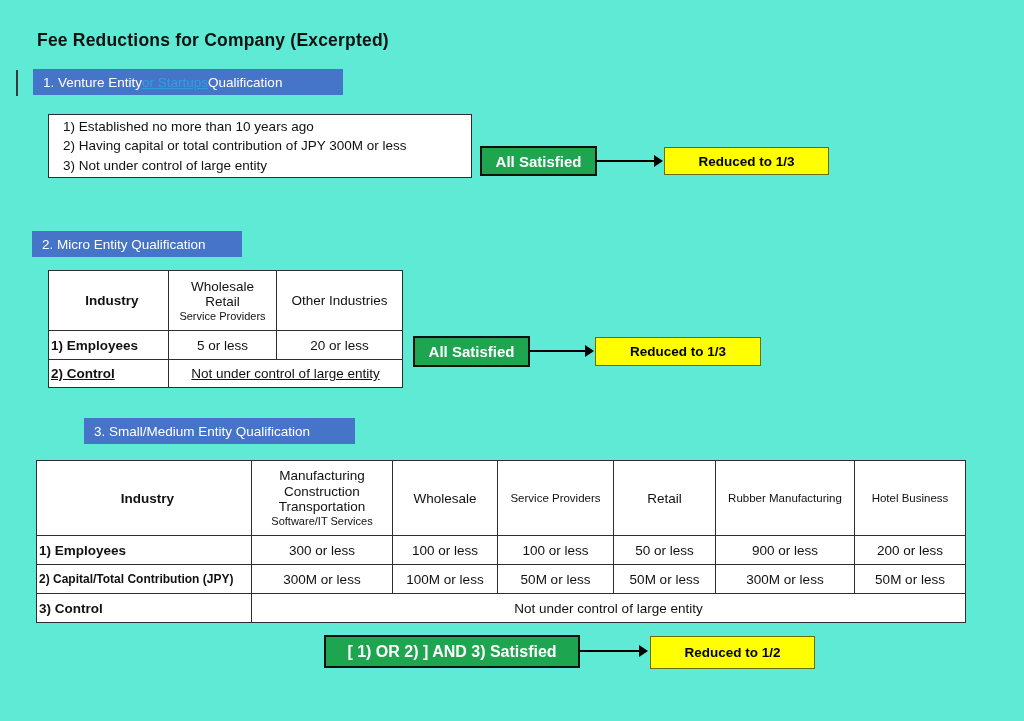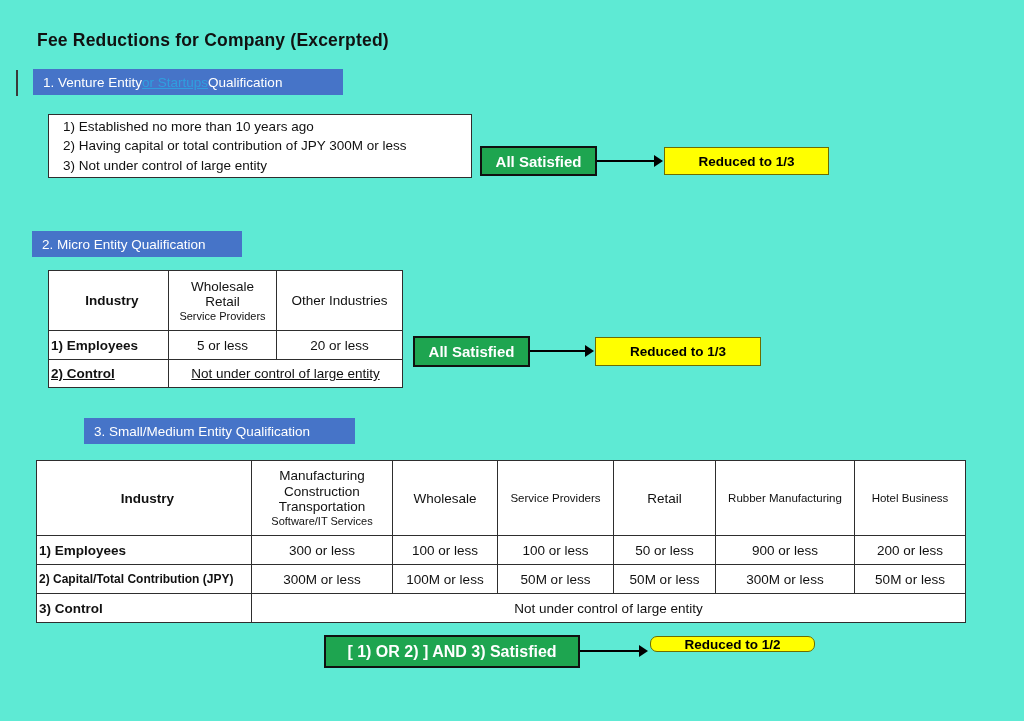--- a/index.html
+++ b/index.html
@@ -152,15 +152,15 @@
     </tr>
     <tr class="t3-row">
       <td class="row-label">3) Control</td>
       <td colspan="6">Not under control of large entity</td>
     </tr>
   </tbody>
     </table>
 
   <div class="green-box" style="left:324px; top:635px; width:256px; height:33px; font-size:16px;">[ 1) OR 2) ] AND 3) Satisfied</div>
   <div class="arrow" style="left:580px; top:650px; width:60px;"></div>
-  <div class="yellow-box" style="left:650px; top:636px; width:165px; height:16px;border-radius:7px;">Reduced to 1/2</div>
+  <div class="yellow-box" style="left:650px; top:636px; width:165px; height:33px;">Reduced to 1/2</div>
 
 </div>
 
 </body></html>

